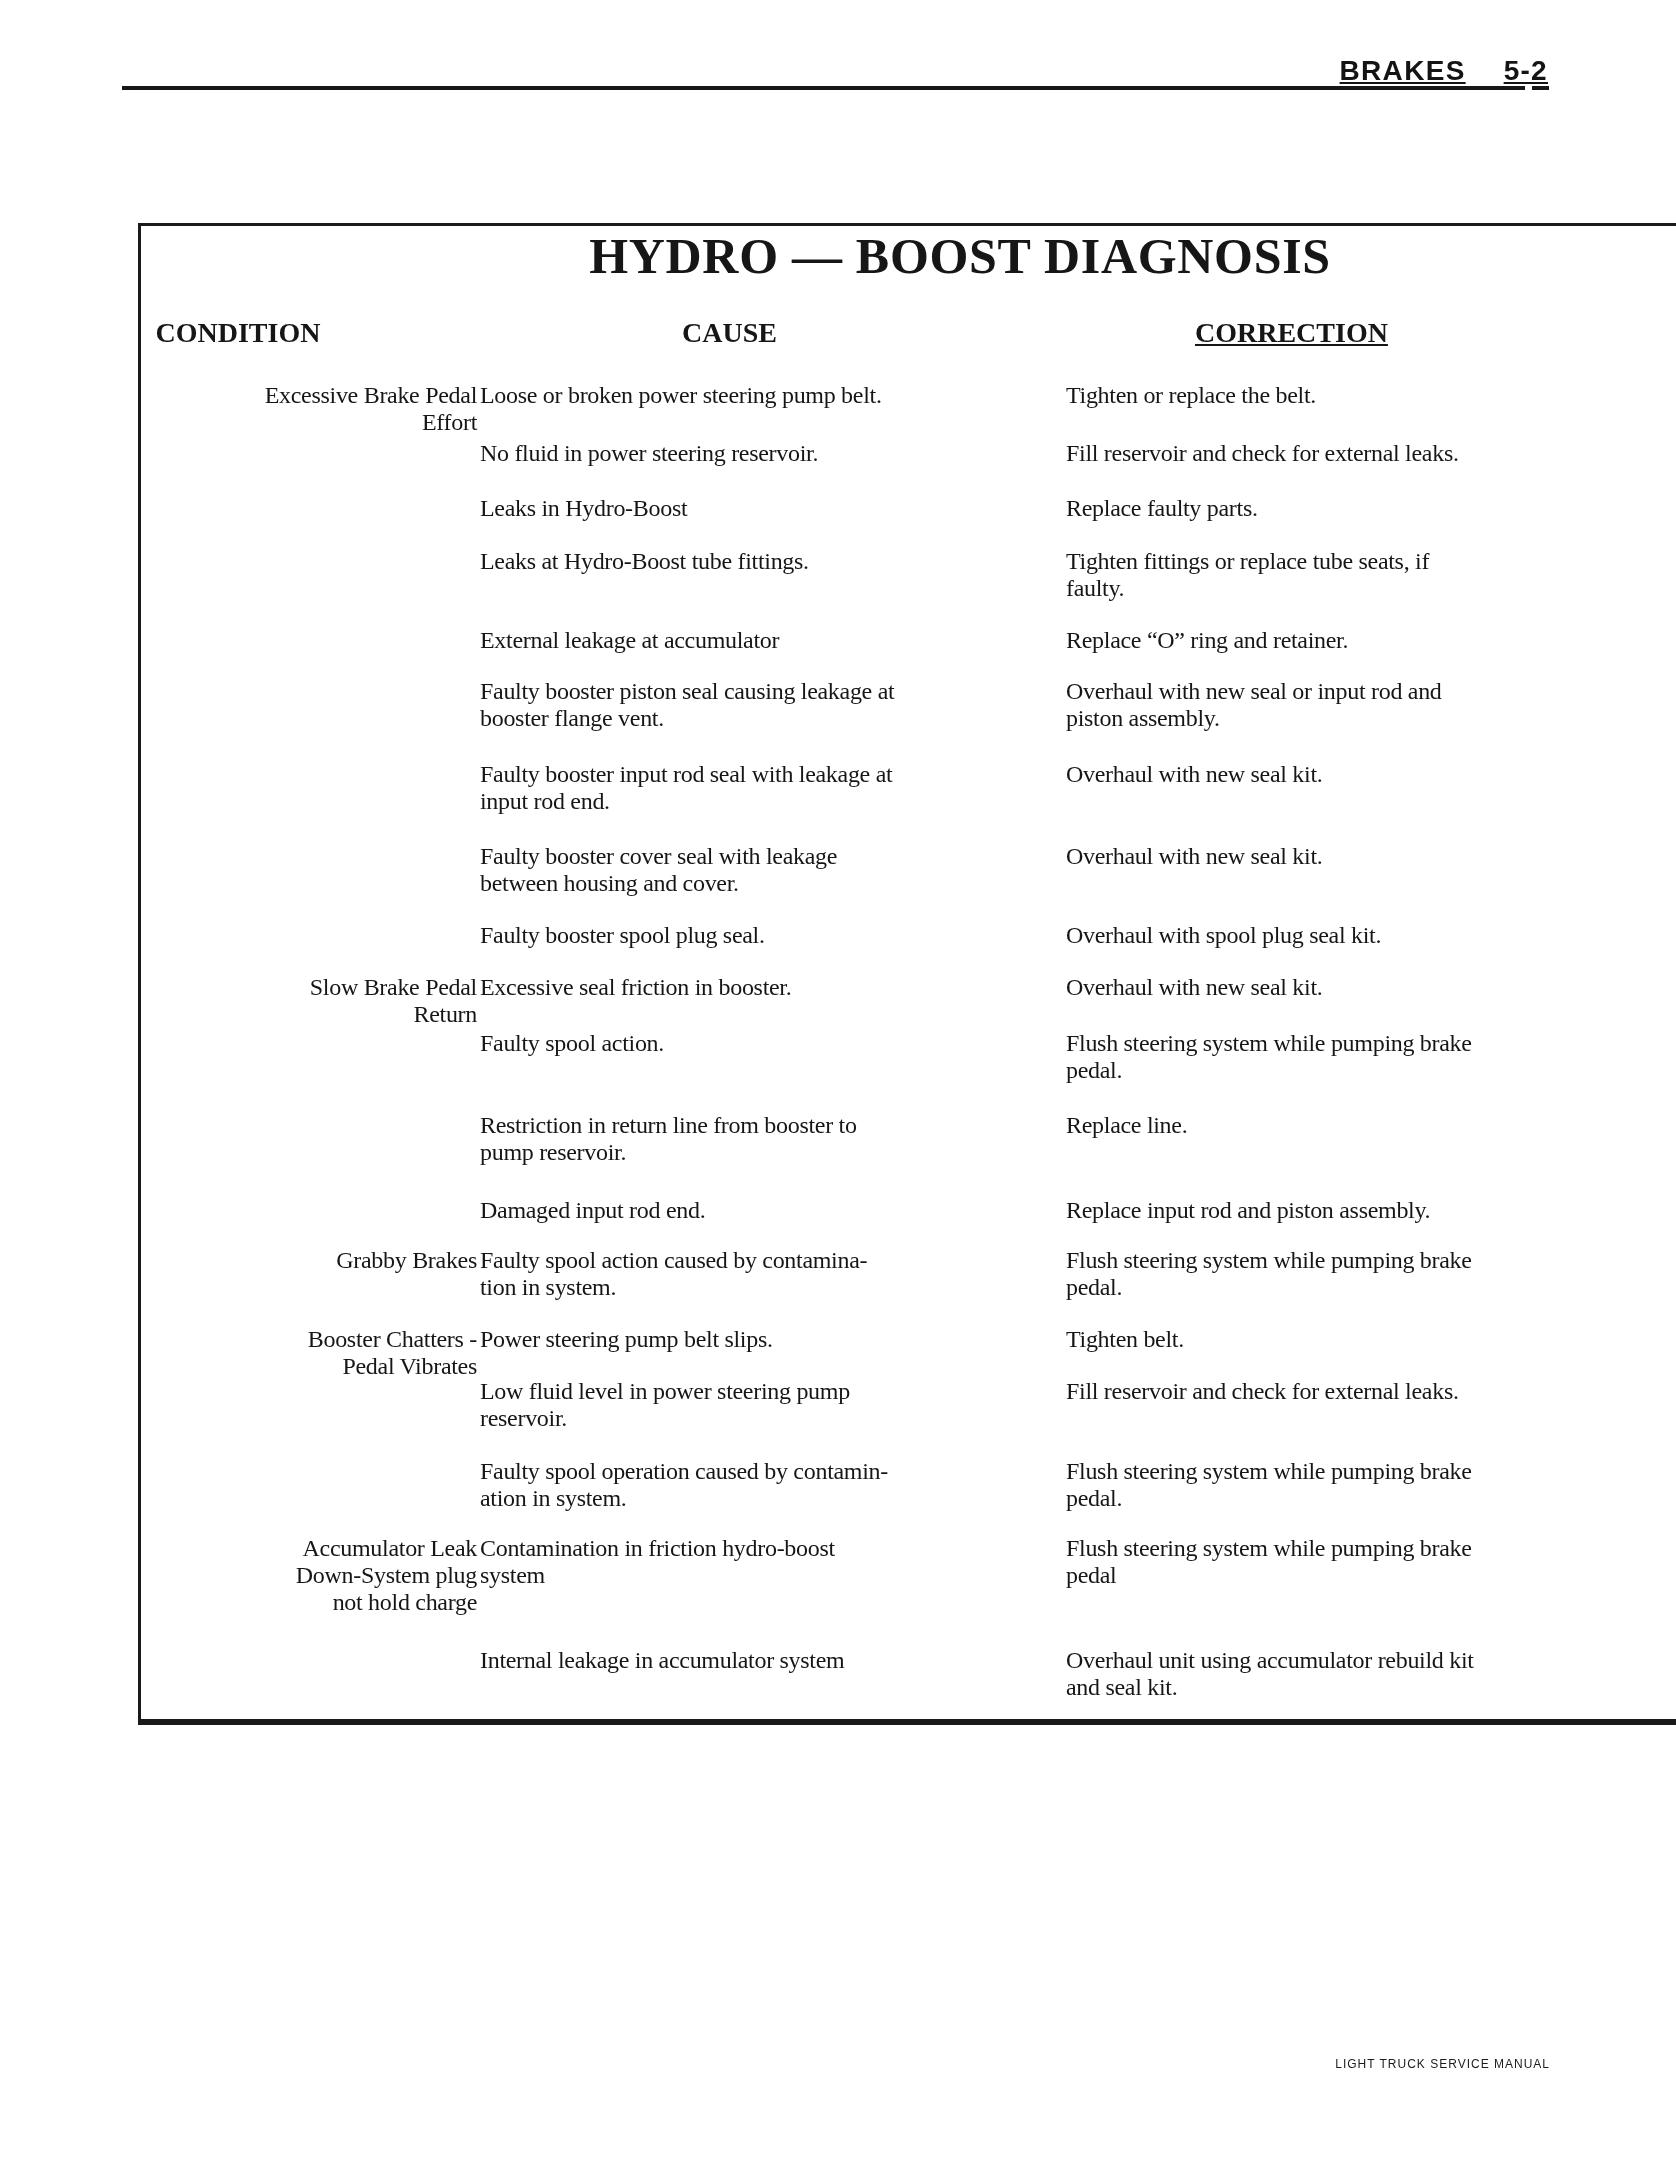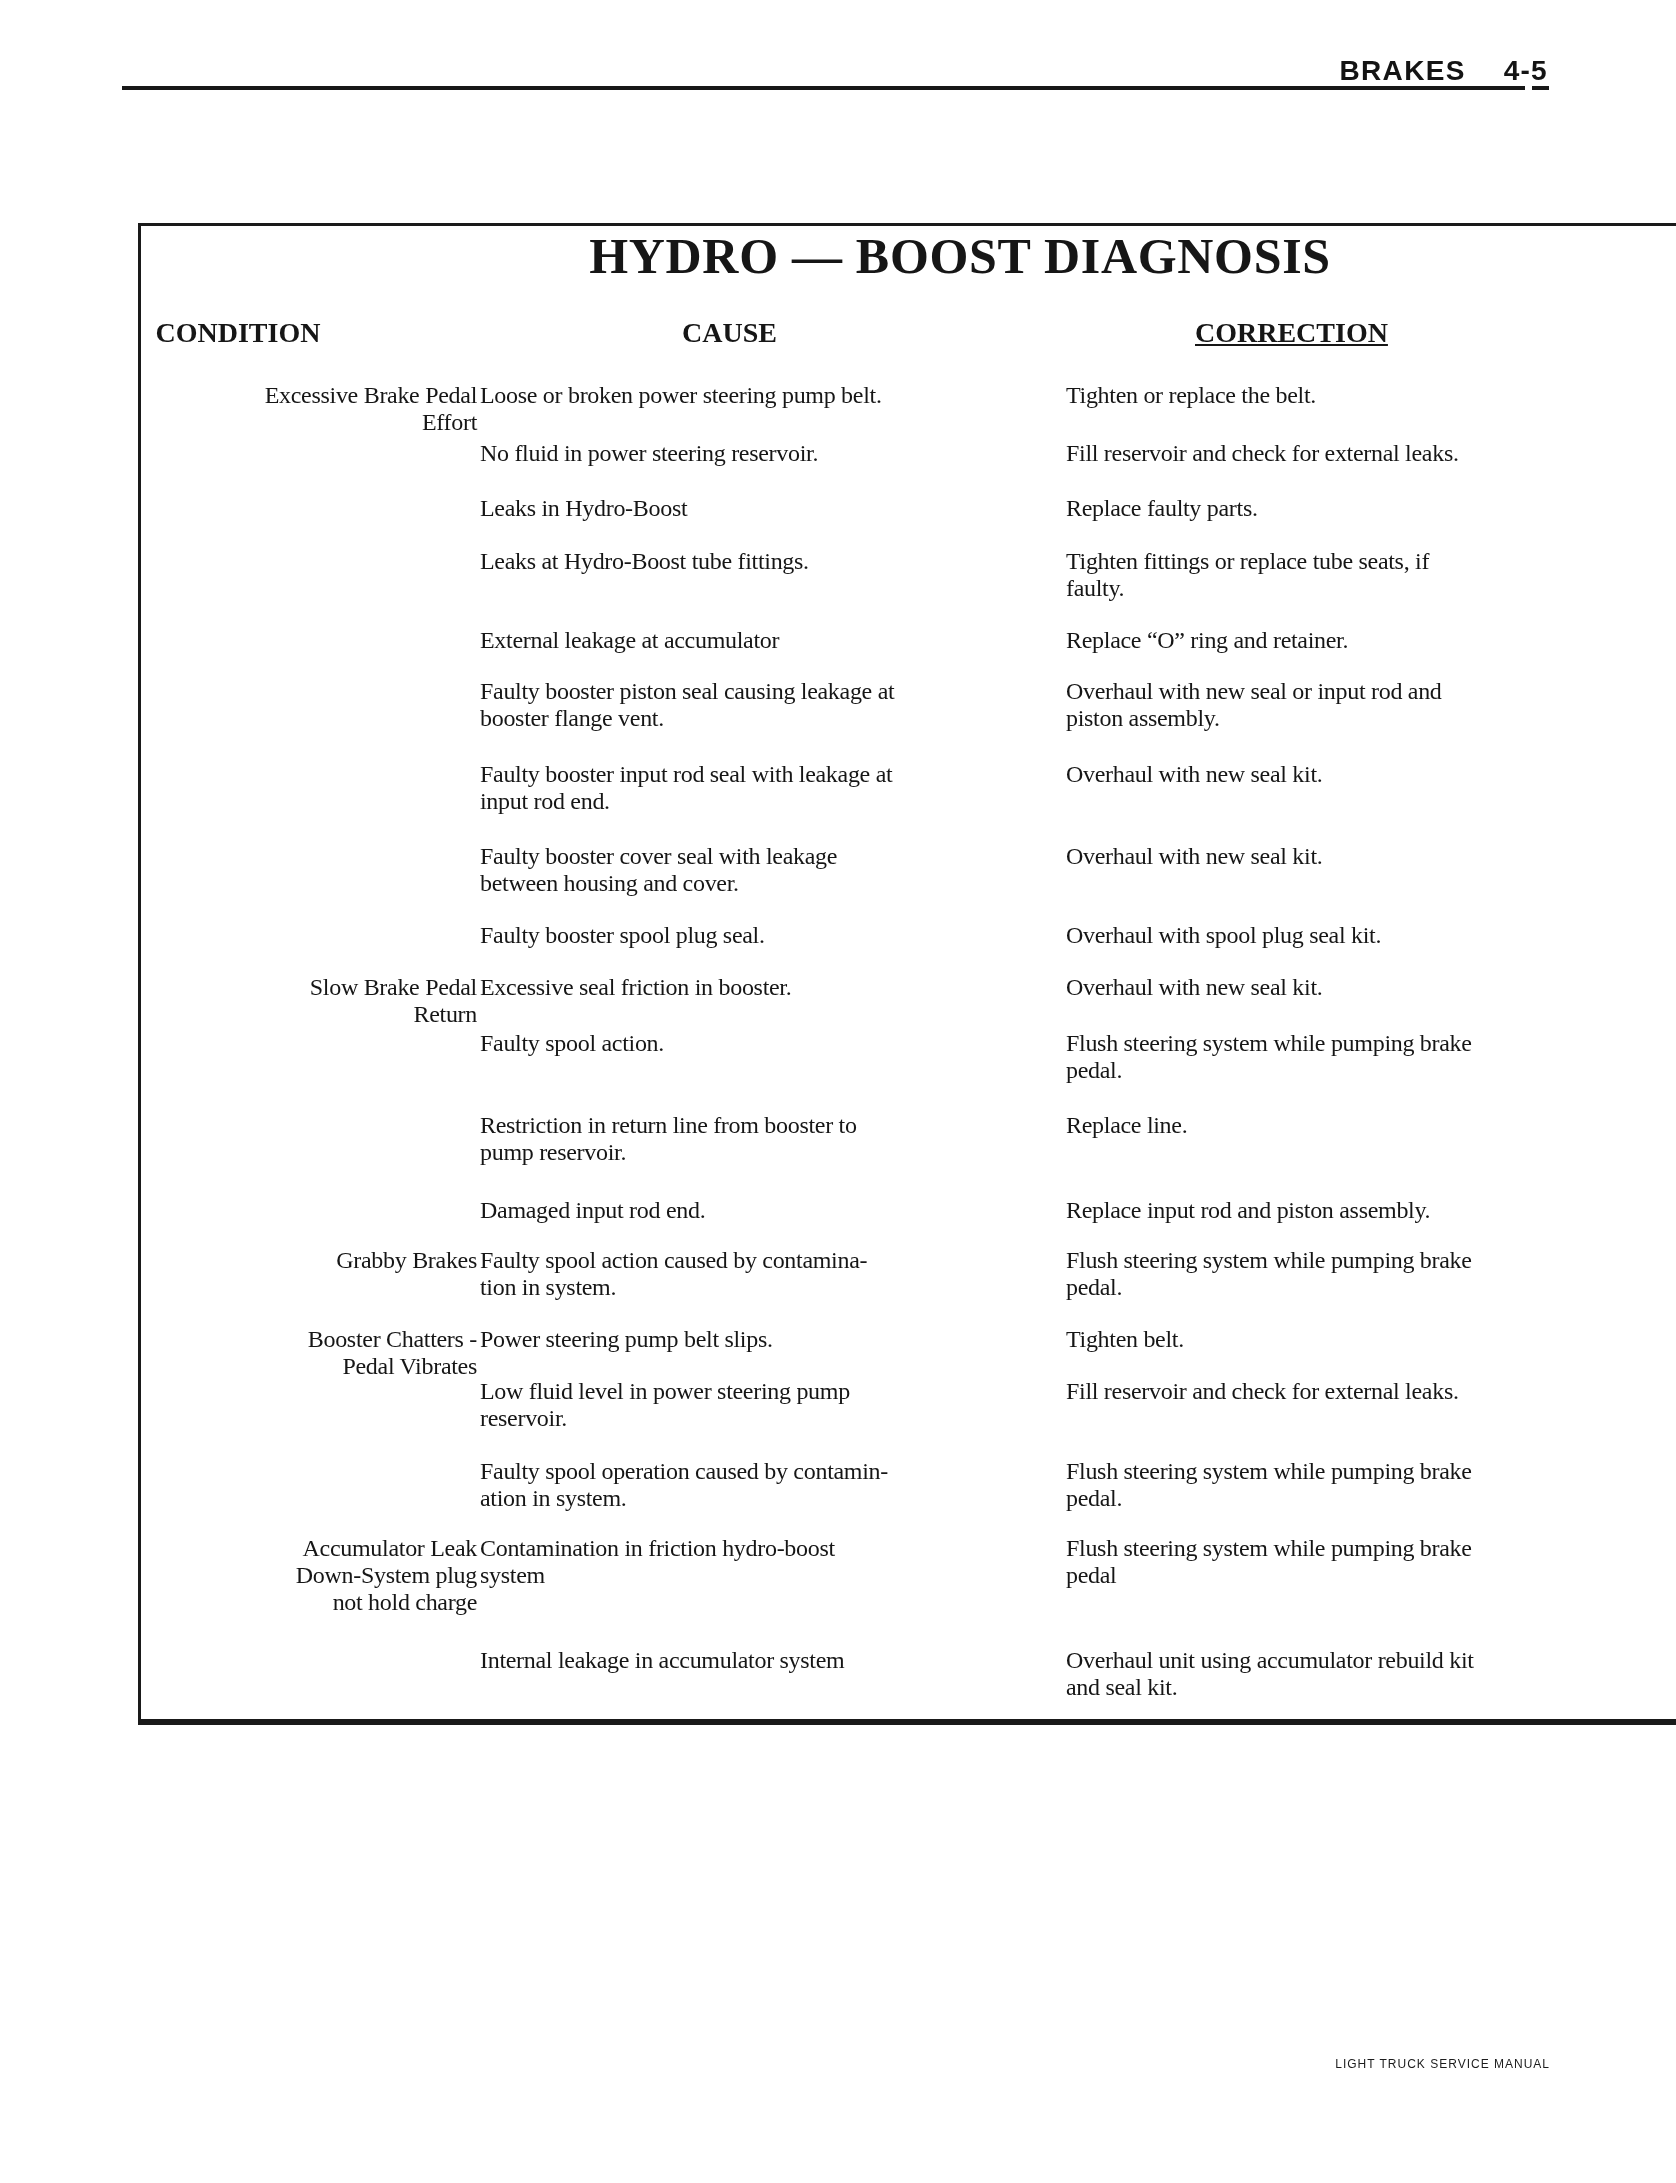--- a/index.html
+++ b/index.html
@@ -18,20 +18,21 @@
     position: absolute;
     top: 55px;
     right: 128px;
     display: flex;
     gap: 38px;
     font-family: "Liberation Sans", "DejaVu Sans", sans-serif;
     font-weight: bold;
     font-size: 28px;
     letter-spacing: 1.3px;
     color: #141414;
+    text-decoration: underline;
   }
   .header-rule {
     position: absolute;
     left: 122px;
     top: 86px;
     width: 1403px;
     height: 4px;
     background: #181818;
   }
   .header-rule-dash {
@@ -104,21 +105,21 @@
     white-space: pre;
   }
 </style>
 </head>
 <body>
 
 <div class="page">
 
   <header class="page-header">
     <span>BRAKES</span>
-    <span>4-5</span>
+    <span>5-2</span>
   </header>
   <div class="header-rule"></div>
   <div class="header-rule-dash"></div>
 
   <section class="diag-table">
     <h1 class="table-title">HYDRO — BOOST DIAGNOSIS</h1>
 
     <div class="col-head col-head-condition">CONDITION</div>
     <div class="col-head col-head-cause">CAUSE</div>
     <div class="col-head col-head-correction">CORRECTION</div>

